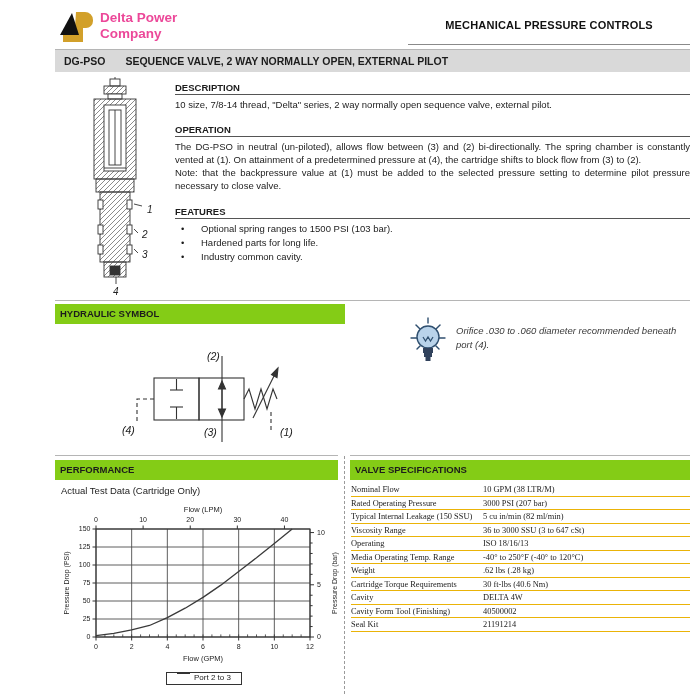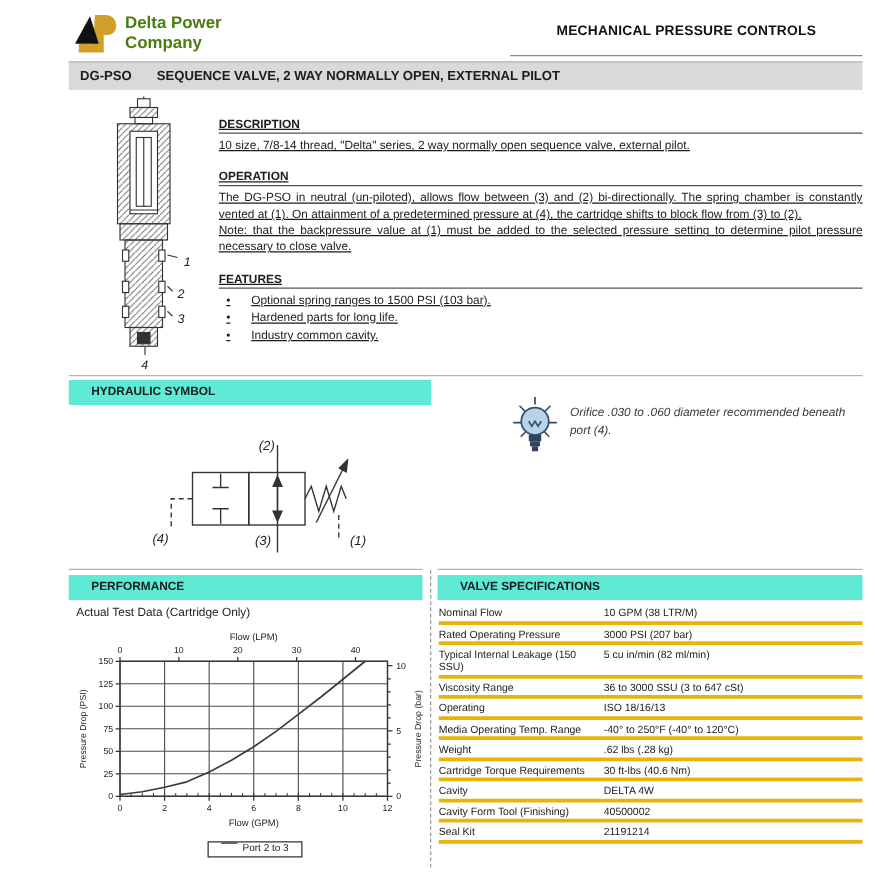--- a/index.html
+++ b/index.html
@@ -2,63 +2,63 @@
 <html><head>
 <meta charset="utf-8">
 <style>
   * { margin:0; padding:0; box-sizing:border-box; }
   html,body { width:700px; height:700px; background:#ffffff; }
   body { font-family:"Liberation Sans", sans-serif; color:#1c1c1c; position:relative; }
   .abs { position:absolute; }
 
   
   .logo-box { left:59px; top:9px; width:38px; height:36px; }
-  .company-name { left:100px; top:10px; font-size:13.5px; font-weight:bold; line-height:1.18; color:#4d7c0f; }
+  .company-name { left:100px; top:10px; font-size:13.5px; font-weight:bold; line-height:1.18; color:#ec4899; }
   .doc-title { left:408px; top:19px; width:282px; text-align:center; font-size:11px; font-weight:bold; letter-spacing:.2px; color:#111; }
   .doc-title-rule { left:408px; top:44px; width:282px; border-top:1px solid #8a8a8a; }
 
   
   .banner { left:55px; top:49px; width:635px; height:23px; background:#d9d9d9; border-top:1px solid #b5b5b5;
             display:flex; align-items:center; padding-left:9px; }
   .banner .model { font-size:10.5px; font-weight:bold; }
   .banner .title { font-size:10.5px; margin-left:20px;font-weight:bold; }
 
   
   .valve-fig { left:58px; top:77px; width:118px; height:222px; }
 
   
-  .col-right { left:175px; top:94px; width:515px;text-decoration:underline; }
+  .col-right { left:175px; top:82px; width:515px; }
   .sect-head { font-size:9.5px; font-weight:bold; border-bottom:1px solid #555; padding-bottom:1px; margin-bottom:3px; }
   .sect-body { font-size:9.5px; line-height:1.38; text-align:justify; }
   .sect { margin-bottom:13px; }
   .feat-row { display:flex; font-size:9.5px; line-height:1.5; }
   .feat-bullet { width:26px; padding-left:6px; }
 
   
   .rule-hyd { left:55px; top:300px; width:635px; border-top:1px solid #b5b5b5; }
-  .bar { background:#5eead4; height:20px; line-height:20px; font-size:9.5px; font-weight:bold; padding-left:18px; }
+  .bar { background:#84cc16; height:20px; line-height:20px; font-size:9.5px; font-weight:bold; padding-left:5px; }
   .hyd-bar { left:55px; top:304px; width:290px; }
   .bulb { left:409px; top:317px; width:40px; height:48px; }
   .bulb-note { left:456px; top:324px; width:238px; font-family:Liberation Sans, sans-serif; font-style:italic;
                font-size:9.5px; line-height:1.45; color:#3a3a3a; }
   .symbol-fig { left:122px; top:342px; width:200px; height:106px; }
 
   
   .rule-perf-l { left:55px; top:455px; width:283px; border-top:1px solid #b5b5b5; }
   .rule-perf-r { left:350px; top:455px; width:340px; border-top:1px solid #b5b5b5; }
   .perf-bar { left:55px; top:460px; width:283px; }
   .spec-bar { left:350px; top:460px; width:340px; }
   .divider { left:344px; top:456px; height:238px; border-left:1px dashed #9a9a9a; }
   .perf-sub { left:61px; top:485px; font-size:9.5px; }
   .chart-wrap { left:60px; top:503px; width:288px; }
   .legend { margin:1px auto 0; width:max-content; border:1px solid #333; padding:0 10px 2px; font-size:8px; display:flex; align-items:flex-start; }
   .legend-line { display:inline-block; width:13px; height:0; border-top:1.2px solid #333; margin-right:4px; }
 
   .spec-table { left:351px; top:483px; width:339px; }
-  .spec-row { display:flex; border-bottom:3px solid #eab308; font-size:8.4px; padding:2px 0 1.5px; }
+  .spec-row { display:flex; border-bottom:1px solid #eab308; font-size:8.4px; padding:2px 0 1.5px;font-family:Liberation Serif, serif; }
   .spec-label { width:132px; flex:none; }
   .spec-value { flex:1; }
 
   svg text { font-family:"Liberation Sans", sans-serif; }
 </style>
 </head>
 <body>
 
 <div class="abs logo-box">
   <svg width="38" height="36" viewBox="0 0 38 36">

